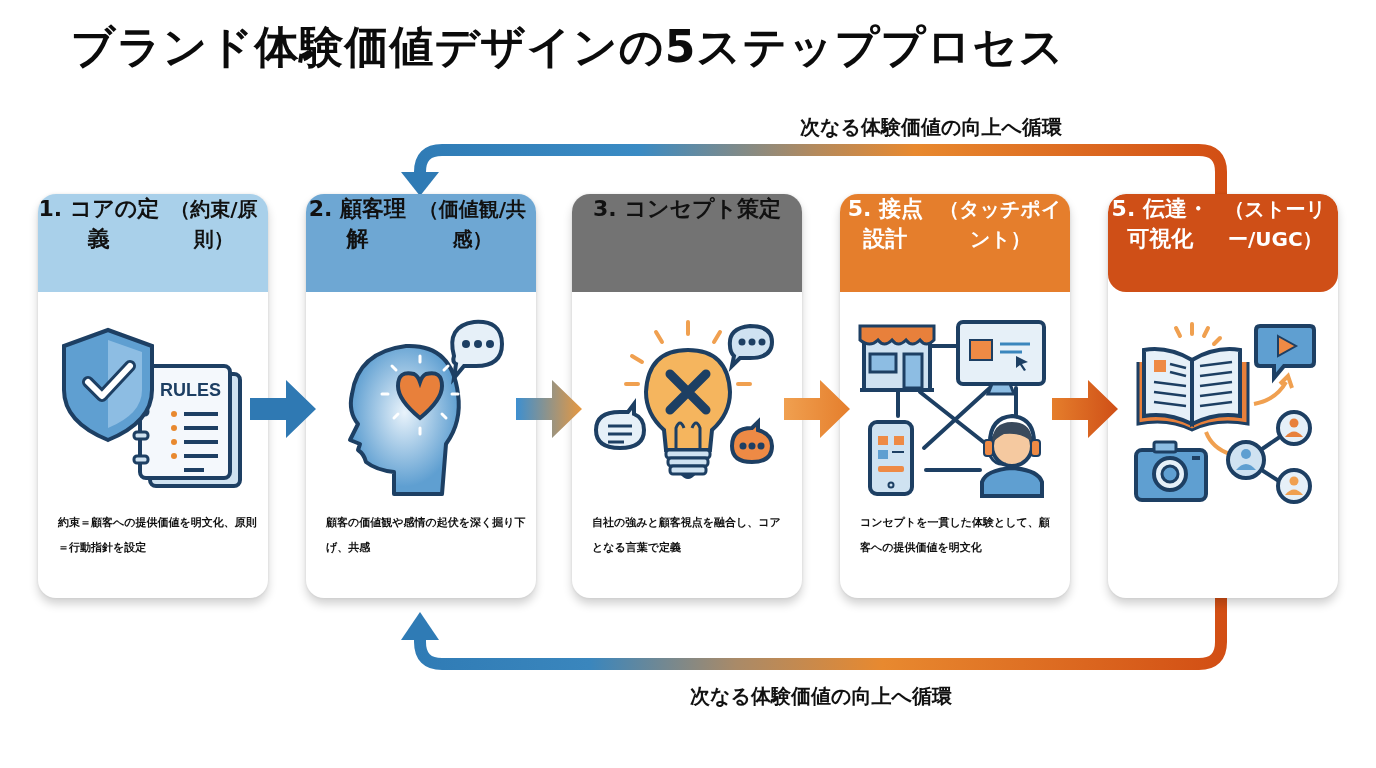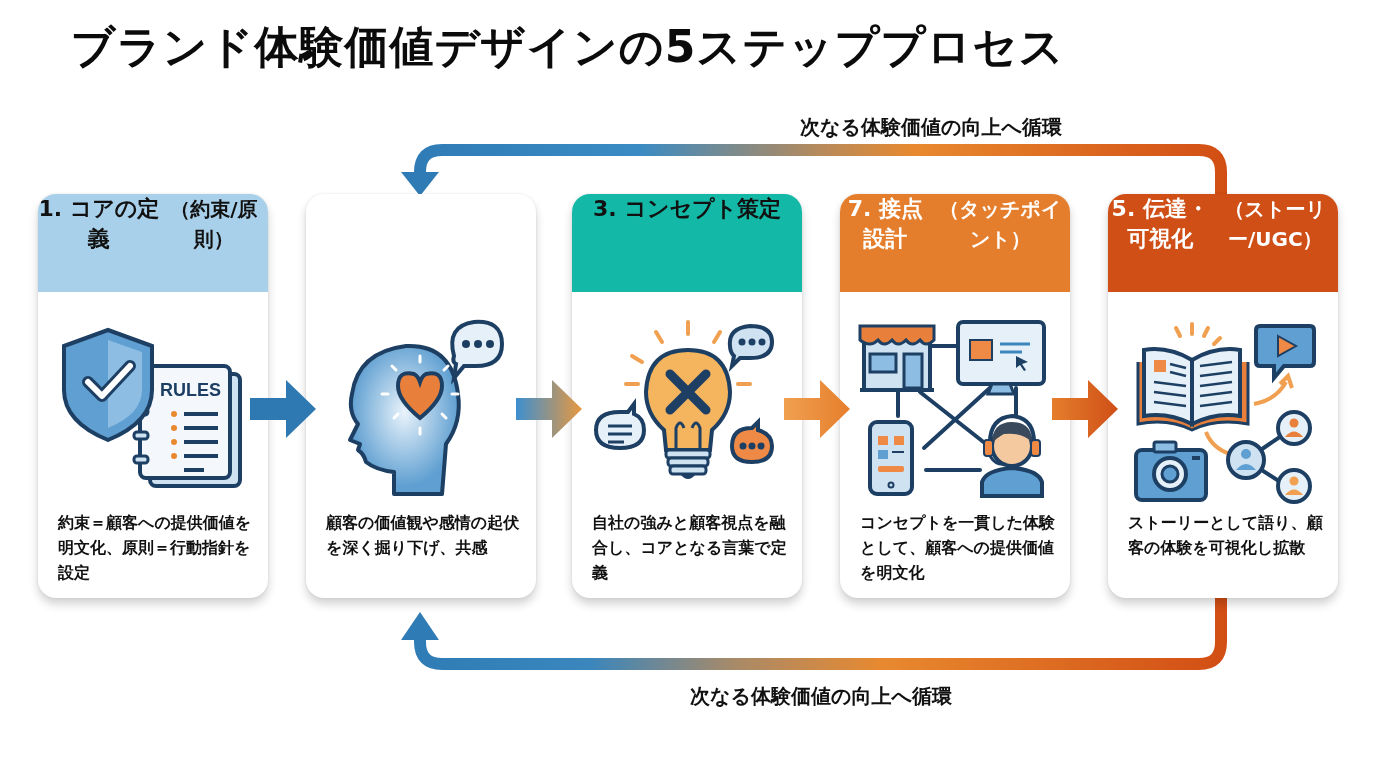--- a/index.html
+++ b/index.html
@@ -24,21 +24,21 @@
   }
   .card-head {
     height:98px; display:flex; justify-content:center; align-items:flex-start;
     text-align:center;
   }
   .card-head .h1 { font-size:22px; font-weight:bold; line-height:30px; }
   .card-head .h2 { font-size:20px; font-weight:bold; line-height:30px; }
   .card-icon { position:absolute; left:0; top:110px; width:230px; height:200px; }
   .card-desc {
     position:absolute; left:20px; top:316px; width:200px;
-    font-size:16px; font-weight:bold; line-height:25px; color:#111;
+    font-size:11px; font-weight:bold; line-height:25px; color:#111;
   }
   .flow-arrow { position:absolute; top:374px; width:70px; height:70px; }
 </style>
 </head>
 <body>
 
 <div class="title">ブランド体験価値デザインの5ステッププロセス</div>
 
 <svg class="loop-svg" viewBox="0 0 1376 768">
   <defs>
@@ -96,20 +96,24 @@
       <path d="M70 26 L114 42 L114 86 Q114 118 70 136 Q26 118 26 86 L26 42 Z" fill="#5f9fd1" stroke="#1d3f63" stroke-width="4"></path>
       <path d="M70 36 L104 48 L104 86 Q104 110 70 124 Z" fill="#8dbde3"></path>
       <path d="M50 78 L64 92 L92 62" fill="none" stroke="#1d3f63" stroke-width="12" stroke-linecap="round" stroke-linejoin="round"></path>
       <path d="M50 78 L64 92 L92 62" fill="none" stroke="#ffffff" stroke-width="6" stroke-linecap="round" stroke-linejoin="round"></path>
     </g>
   </svg>
   <div class="card-desc">約束＝顧客への提供価値を明文化、原則＝行動指針を設定</div>
 </div>
 
 <div class="card" style="left:306px;">
+  <div class="card-head" style="background: rgb(110, 167, 211); color: rgb(17, 17, 17);">
+    <div class="h1">2. 顧客理解</div>
+    <div class="h2">（価値観/共感）</div>
+  </div>
   <svg class="card-icon" viewBox="0 0 230 200">
     <defs>
       <radialGradient id="glow" cx="0.5" cy="0.45" r="0.5">
         <stop offset="0" stop-color="#e9f3fb"></stop>
           <stop offset="1" stop-color="#5f9fd1"></stop>
       </radialGradient>
     </defs>
     <path d="M88 190 L88 168 Q70 166 60 158 Q58 150 52 146 L54 140 L44 136 L52 120 Q42 108 46 90 Q52 48 100 42 Q146 40 152 90 Q156 118 140 140 L136 190 Z" fill="url(#glow)" stroke="#1d3f63" stroke-width="4" stroke-linejoin="round"></path>
     <path d="M92 82 Q92 66 108 70 Q112 72 114 78 Q116 72 120 70 Q136 66 136 82 Q136 96 114 114 Q92 96 92 82 Z" fill="#e8803b" stroke="#1d3f63" stroke-width="4"></path>
     <g stroke="#ffffff" stroke-width="3" stroke-linecap="round">
@@ -126,21 +130,21 @@
       <path d="M148 52 Q140 22 168 18 Q196 16 196 40 Q196 62 170 62 L158 62 L148 74 L150 60 Q146 58 148 52 Z" fill="#e6f0f8" stroke="#1d3f63" stroke-width="4"></path>
       <circle cx="160" cy="40" r="4" fill="#1d3f63"></circle>
         <circle cx="172" cy="40" r="4" fill="#1d3f63"></circle>
         <circle cx="184" cy="40" r="4" fill="#1d3f63"></circle>
     </g>
   </svg>
   <div class="card-desc">顧客の価値観や感情の起伏を深く掘り下げ、共感</div>
 </div>
 
 <div class="card" style="left:572px;">
-  <div class="card-head" style="background: #14b8a6; color: rgb(17, 17, 17);">
+  <div class="card-head" style="background: #737373; color: rgb(17, 17, 17);">
     <div class="h1">3. コンセプト策定</div>
   </div>
   <svg class="card-icon" viewBox="0 0 230 200">
     <g stroke="#f0a050" stroke-width="4" stroke-linecap="round">
       <line x1="116" y1="18" x2="116" y2="30"></line>
         <line x1="84" y1="28" x2="90" y2="38"></line>
         <line x1="148" y1="28" x2="142" y2="38"></line>
       <line x1="60" y1="52" x2="70" y2="58"></line>
         <line x1="54" y1="80" x2="66" y2="80"></line>
         <line x1="166" y1="80" x2="178" y2="80"></line>
@@ -169,21 +173,21 @@
       <circle cx="171" cy="142" r="3.5" fill="#1d3f63"></circle>
         <circle cx="180" cy="142" r="3.5" fill="#1d3f63"></circle>
         <circle cx="189" cy="142" r="3.5" fill="#1d3f63"></circle>
     </g>
   </svg>
   <div class="card-desc">自社の強みと顧客視点を融合し、コアとなる言葉で定義</div>
 </div>
 
 <div class="card" style="left:840px;">
   <div class="card-head" style="background:#e57e2c; color:#fff;">
-    <div class="h1">7. 接点設計</div>
+    <div class="h1">5. 接点設計</div>
     <div class="h2">（タッチポイント）</div>
   </div>
   <svg class="card-icon" viewBox="0 0 230 200">
     <g stroke="#1d3f63" stroke-width="4" stroke-linecap="round">
       <line x1="80" y1="42" x2="116" y2="42"></line>
       <line x1="58" y1="84" x2="58" y2="112"></line>
       <line x1="176" y1="84" x2="176" y2="112"></line>
       <line x1="80" y1="88" x2="146" y2="140"></line>
       <line x1="152" y1="82" x2="84" y2="144"></line>
       <line x1="86" y1="166" x2="140" y2="166"></line>
@@ -219,21 +223,21 @@
       <path d="M150 144 Q148 114 172 112 Q196 114 194 144" fill="none" stroke="#1d3f63" stroke-width="4"></path>
       <rect x="144" y="136" width="9" height="16" rx="3" fill="#ee8a45" stroke="#1d3f63" stroke-width="2"></rect>
       <rect x="191" y="136" width="9" height="16" rx="3" fill="#ee8a45" stroke="#1d3f63" stroke-width="2"></rect>
       <path d="M150 152 Q156 162 166 160" fill="none" stroke="#1d3f63" stroke-width="3"></path>
     </g>
   </svg>
   <div class="card-desc">コンセプトを一貫した体験として、顧客への提供価値を明文化</div>
 </div>
 
 <div class="card" style="left:1108px;">
-  <div class="card-head" style="background:#cf4f17; color:#fff;">
+  <div class="card-head" style="background:#cf4f17; color:#fff;border-radius:18px;">
     <div class="h1">5. 伝達・可視化</div>
     <div class="h2">（ストーリー/UGC）</div>
   </div>
   <svg class="card-icon" viewBox="0 0 230 200">
     <g stroke="#f0a050" stroke-width="4" stroke-linecap="round">
       <line x1="84" y1="20" x2="84" y2="30"></line>
         <line x1="68" y1="24" x2="72" y2="32"></line>
         <line x1="100" y1="24" x2="96" y2="32"></line>
         <line x1="112" y1="34" x2="106" y2="40"></line>
     </g>
@@ -276,21 +280,20 @@
       <circle cx="138" cy="150" r="5" fill="#5f9fd1"></circle>
         <path d="M128 166 Q138 154 148 166 Z" fill="#5f9fd1"></path>
       <circle cx="186" cy="124" r="16" fill="#e6f0f8" stroke="#1d3f63" stroke-width="4"></circle>
       <circle cx="186" cy="119" r="4.5" fill="#e8803b"></circle>
         <path d="M177 133 Q186 122 195 133 Z" fill="#e8803b"></path>
       <circle cx="186" cy="182" r="16" fill="#e6f0f8" stroke="#1d3f63" stroke-width="4"></circle>
       <circle cx="186" cy="177" r="4.5" fill="#f0a050"></circle>
         <path d="M177 191 Q186 180 195 191 Z" fill="#f0a050"></path>
     </g>
   </svg>
-  <div class="card-desc">ストーリーとして語り、顧客の体験を可視化し拡散</div>
 </div>
 
 <svg class="flow-arrow" style="left:250px;" viewBox="0 0 70 70">
   <defs>
       <linearGradient id="fa1" x1="0" x2="1">
         <stop offset="0" stop-color="#2f79b3"></stop>
         <stop offset="1" stop-color="#2f79b3"></stop>
       </linearGradient>
     </defs>
   <path d="M0 24 L36 24 L36 6 L66 35 L36 64 L36 46 L0 46 Z" fill="url(#fa1)" stroke-linejoin="round"></path>

